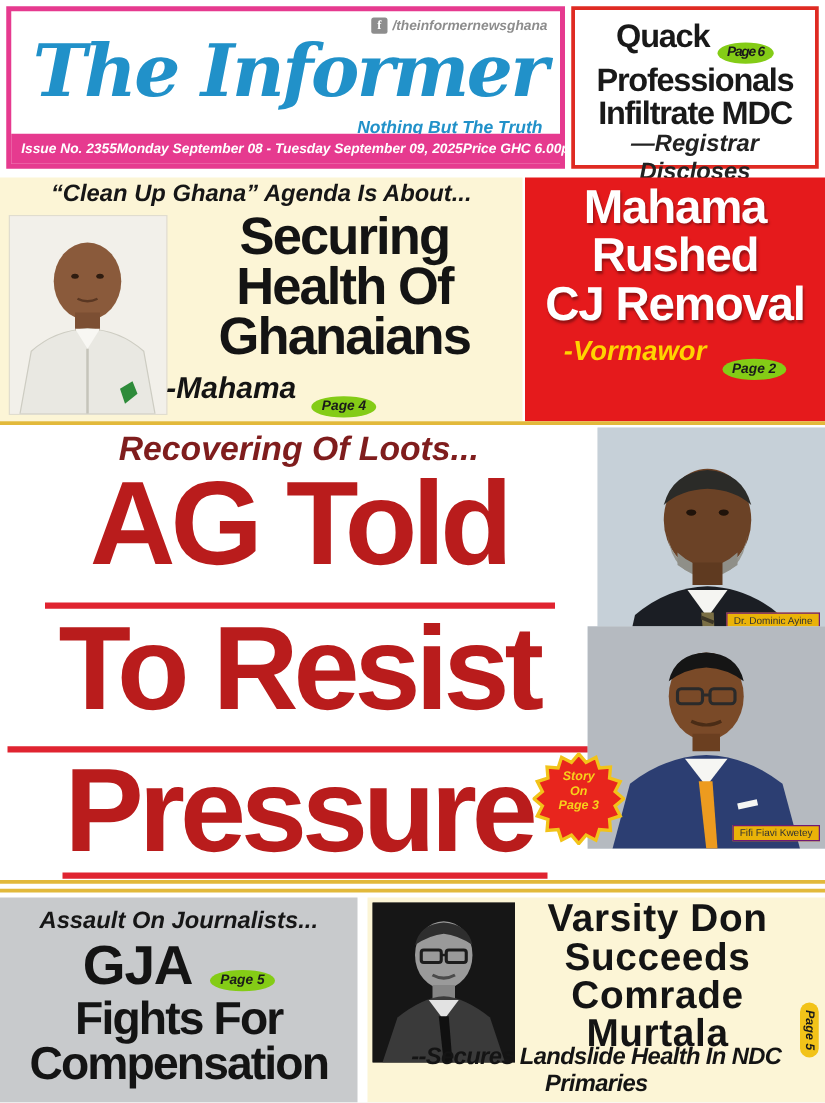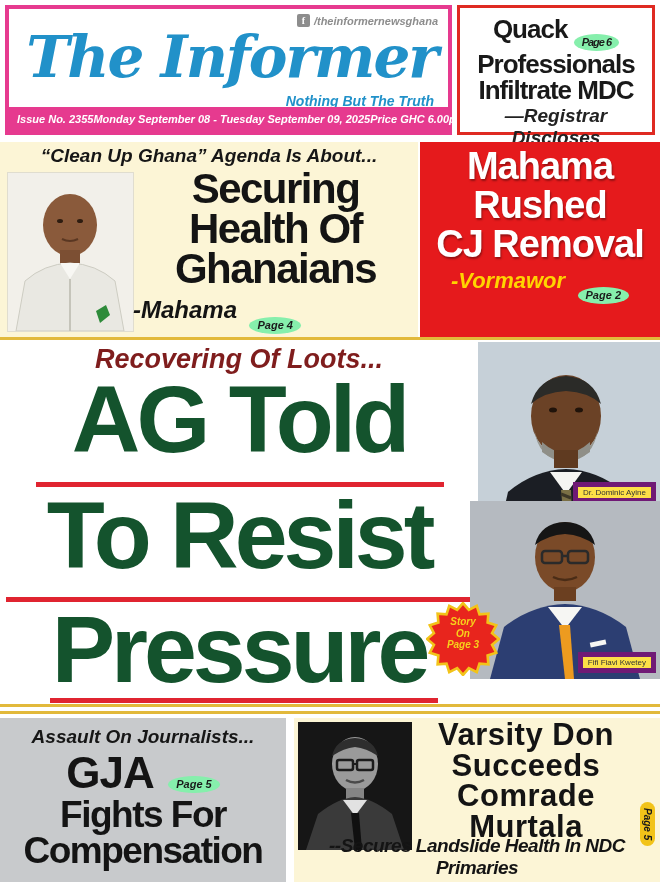--- a/index.html
+++ b/index.html
@@ -30,21 +30,21 @@
   }
 
   
   #quack-box {
     left:457px; top:5px; width:198px; height:130px;
     border:3px solid #DF2A22; background:#fff; padding-top:3px;
   }
   .quack-line { text-align:center; font-size:26px; font-weight:bold; letter-spacing:-1px; line-height:1.0; color:#191919; }
   #quack-byline { text-align:center; font-size:19px; font-weight:bold; font-style:italic; color:#222; margin-top:2px; }
   .badge {
-    display:inline-block; background:#86efac; color:#1a1a1a;
+    display:inline-block; background:#84cc16; color:#1a1a1a;
     font-size:11px; font-weight:bold; font-style:italic;
     border-radius:50%; padding:3px 8px; vertical-align:middle; line-height:1;margin-top:23px;
   }
 
   
   #health-box { left:0; top:142px; width:418px; height:195px; background:#FCF5D6; }
   #health-kicker { top:3px; left:0; width:100%; font-size:19px; font-weight:bold; font-style:italic; color:#161616; text-align:center; }
   #mahama-photo { left:8px; top:31px; width:125px; height:158px; background:#f2f0ea; box-shadow:0 0 0 1px #e0ddcf; }
   #health-headline { left:133px; top:27px; width:285px; }
   #health-headline div { font-size:42px; font-weight:bold; line-height:0.95; letter-spacing:-1.5px; text-align:center; color:#141414; }
@@ -56,39 +56,39 @@
   .cj-line { text-align:center; color:#fff; font-size:38px; font-weight:bold; line-height:1.02; letter-spacing:-1px; text-shadow:1px 2px 2px rgba(0,0,0,0.35); }
   #cj-attrib { text-align:center; margin-top:1px; }
   #cj-attrib .attrib-name { font-size:22px; font-weight:bold; font-style:italic; color:#FFD400; margin-right:8px; }
 
   
   #gold-rule-top { left:0; top:337px; width:660px; height:3px; background:#E2B93B; }
   #gold-rule-bottom { left:0; top:704px; width:660px; height:10px; border-top:3px solid #E2B93B; border-bottom:3px solid #E2B93B; background:#fff; z-index:5; }
 
   
   #main-kicker { left:0; top:344px; width:478px; text-align:center; font-size:27px; font-weight:bold; font-style:italic; color:#7f1d1d; }
-  .main-line { left:0; width:478px; text-align:center; font-size:95px; font-weight:bold; letter-spacing:-4px; line-height:0.96; color:#14532d; white-space:nowrap; }
+  .main-line { left:0; width:478px; text-align:center; font-size:95px; font-weight:bold; letter-spacing:-4px; line-height:0.96; color:#b91c1c; white-space:nowrap; }
   #main-line1 { top:374px; }
   #main-line2 { top:490px; }
   #main-line3 { top:604px; }
   .red-underline { height:5px; background:#E02430; }
   #underline1 { left:36px; top:482px; width:408px; }
   #underline2 { left:6px;  top:597px; width:468px; }
   #underline3 { left:50px; top:698px; width:388px; }
 
   
   #starburst { left:426px; top:602px; width:74px; height:74px; z-index:4; }
   #starburst-text { left:426px; top:616px; width:74px; text-align:center; z-index:5; color:#F7D11B; font-weight:bold; font-style:italic; font-size:10px; line-height:1.15; }
 
   
   .photo-frame { background:#c7d0d8; overflow:hidden; }
   #ayine-photo { left:478px; top:342px; width:182px; height:203px; z-index:2; }
   #kwetey-photo { left:470px; top:501px; width:190px; height:178px; z-index:3; }
   .photo-caption {
-    position:absolute; right:4px; background:#fde047; border:5px solid #701a75;
+    position:absolute; right:4px; background:#eab308; border:1px solid #701a75;
     font-size:8px; color:#333; padding:1px 5px; white-space:nowrap;
   }
 
   
   #gja-box { left:0; top:718px; width:286px; height:164px; background:#C8CACC; }
   #gja-kicker { top:8px; left:0; width:100%; text-align:center; font-size:19px; font-weight:bold; font-style:italic; color:#161616; }
   #gja-line1-row { top:30px; left:0; width:100%; text-align:center; }
   #gja-line1-row .gja-big { font-size:44px; font-weight:bold; letter-spacing:-1px; color:#141414; margin-right:10px; vertical-align:middle; }
   .gja-line { left:0; width:100%; text-align:center; font-size:37px; font-weight:bold; letter-spacing:-1.5px; line-height:1; color:#141414; }
   #gja-line2 { top:78px; }

